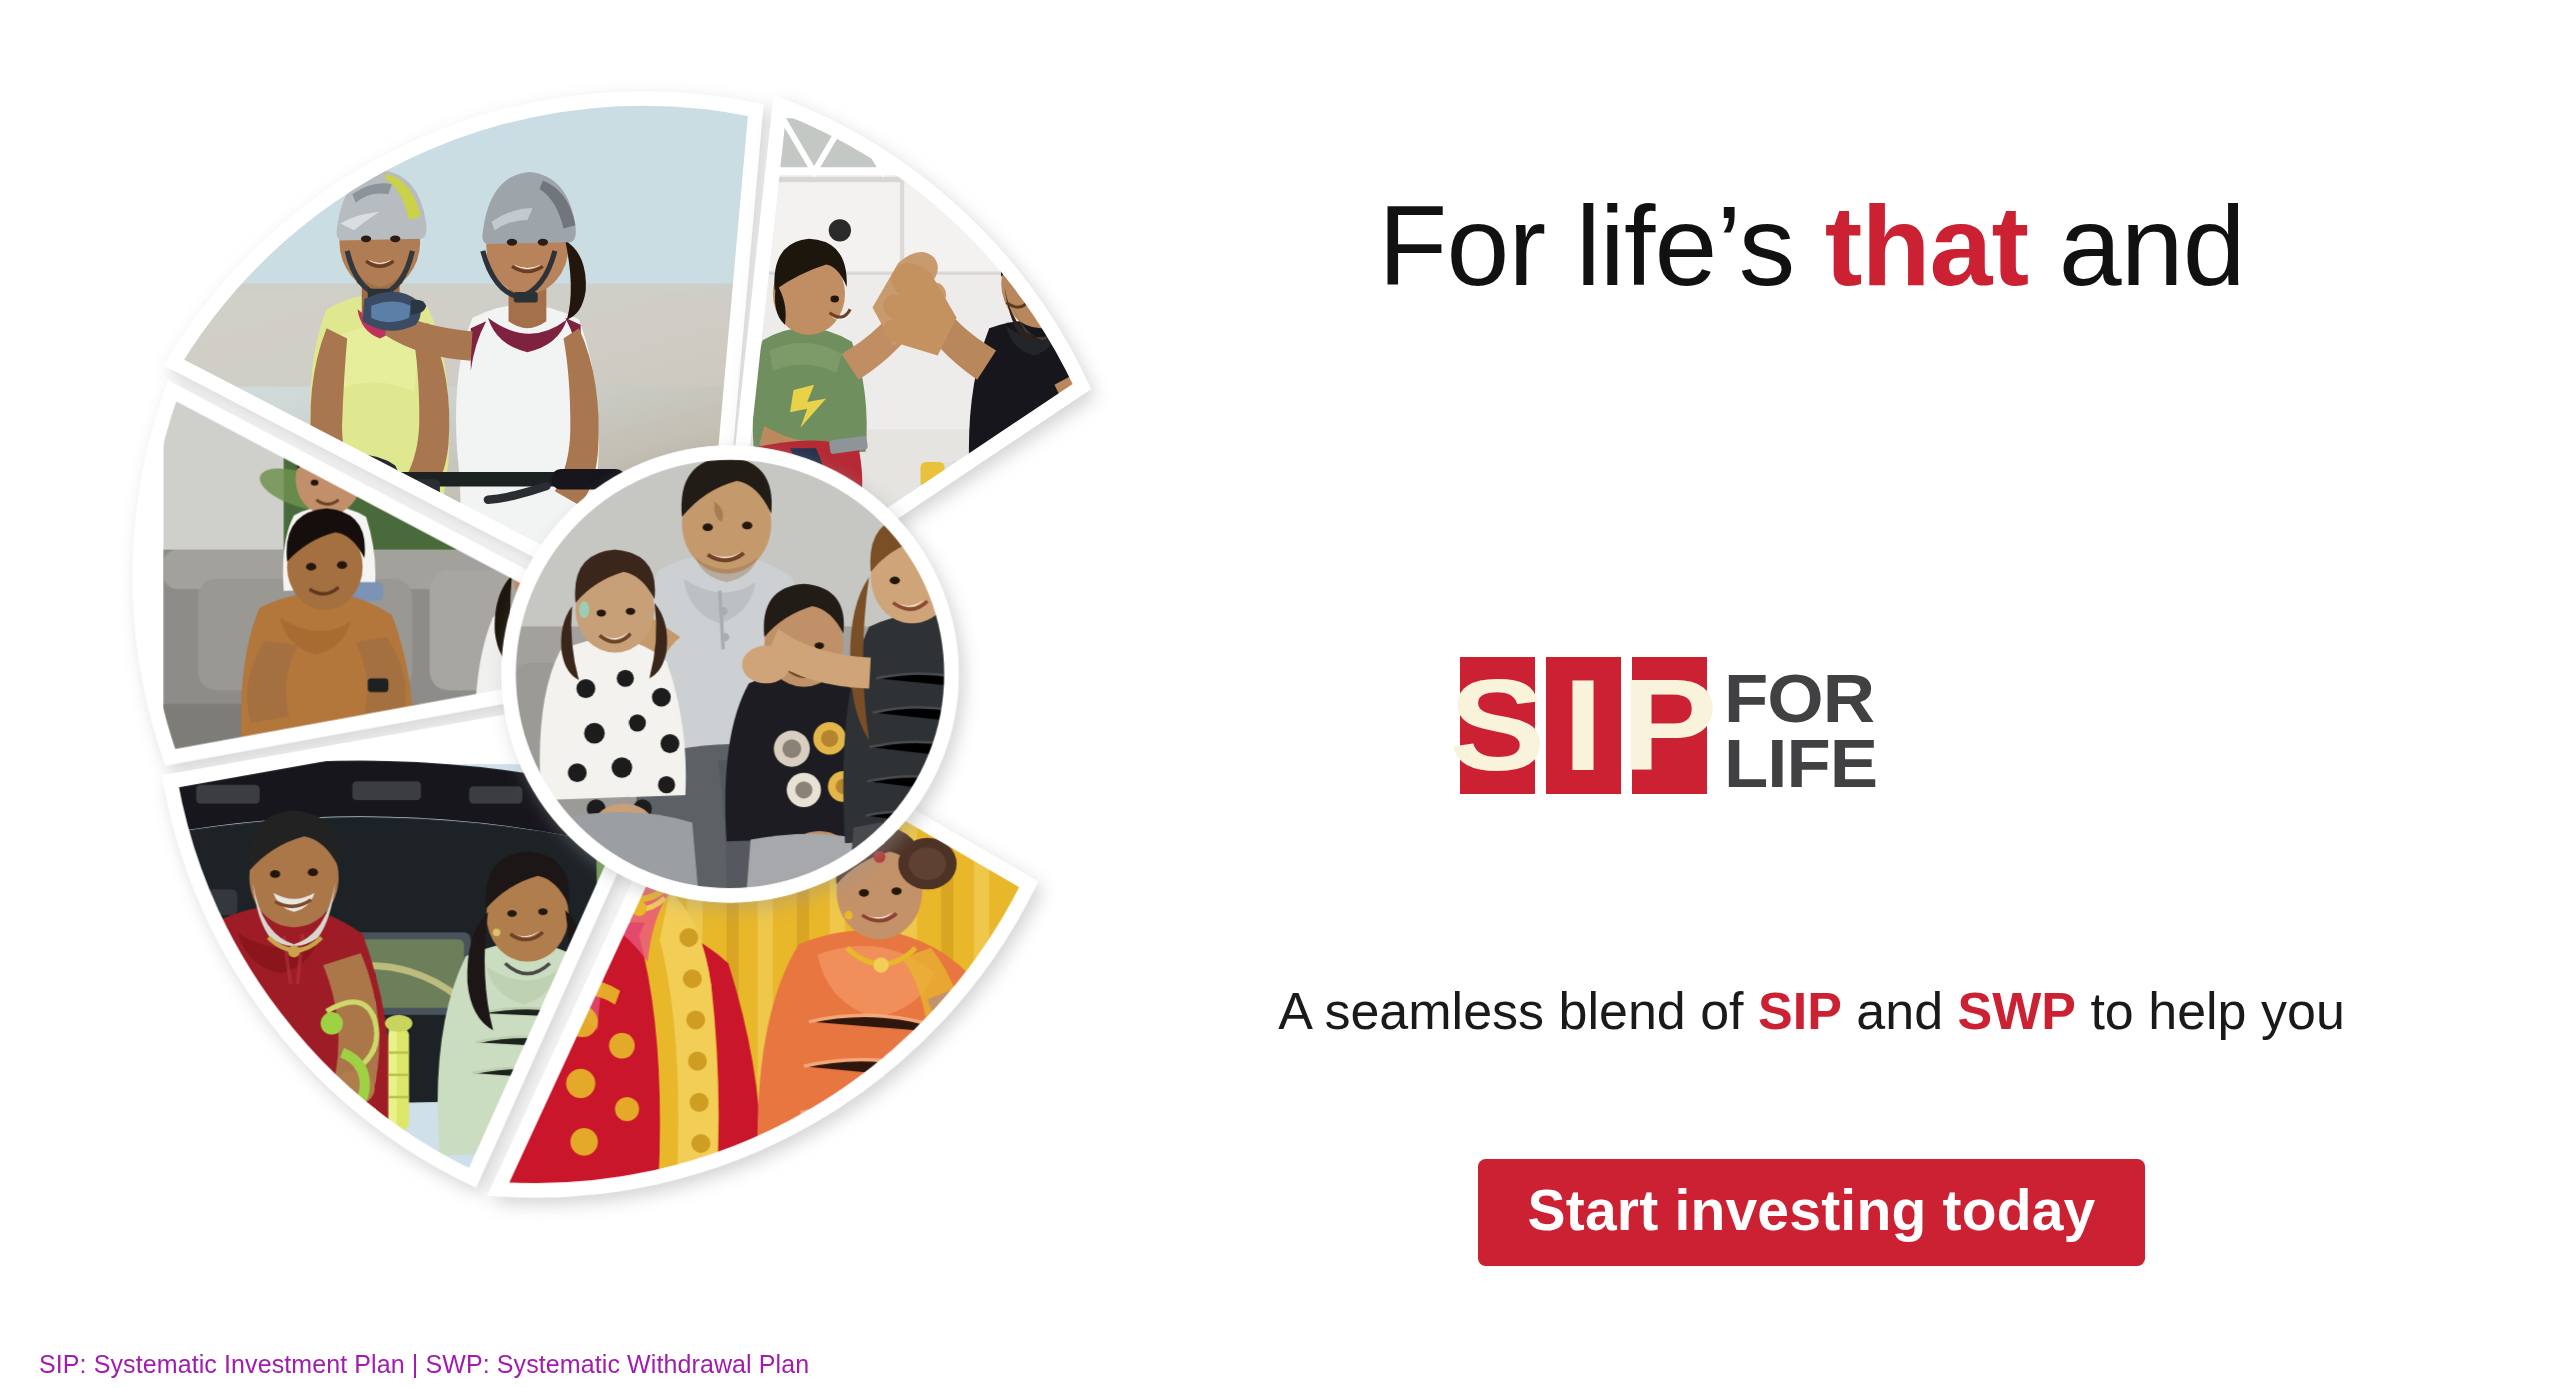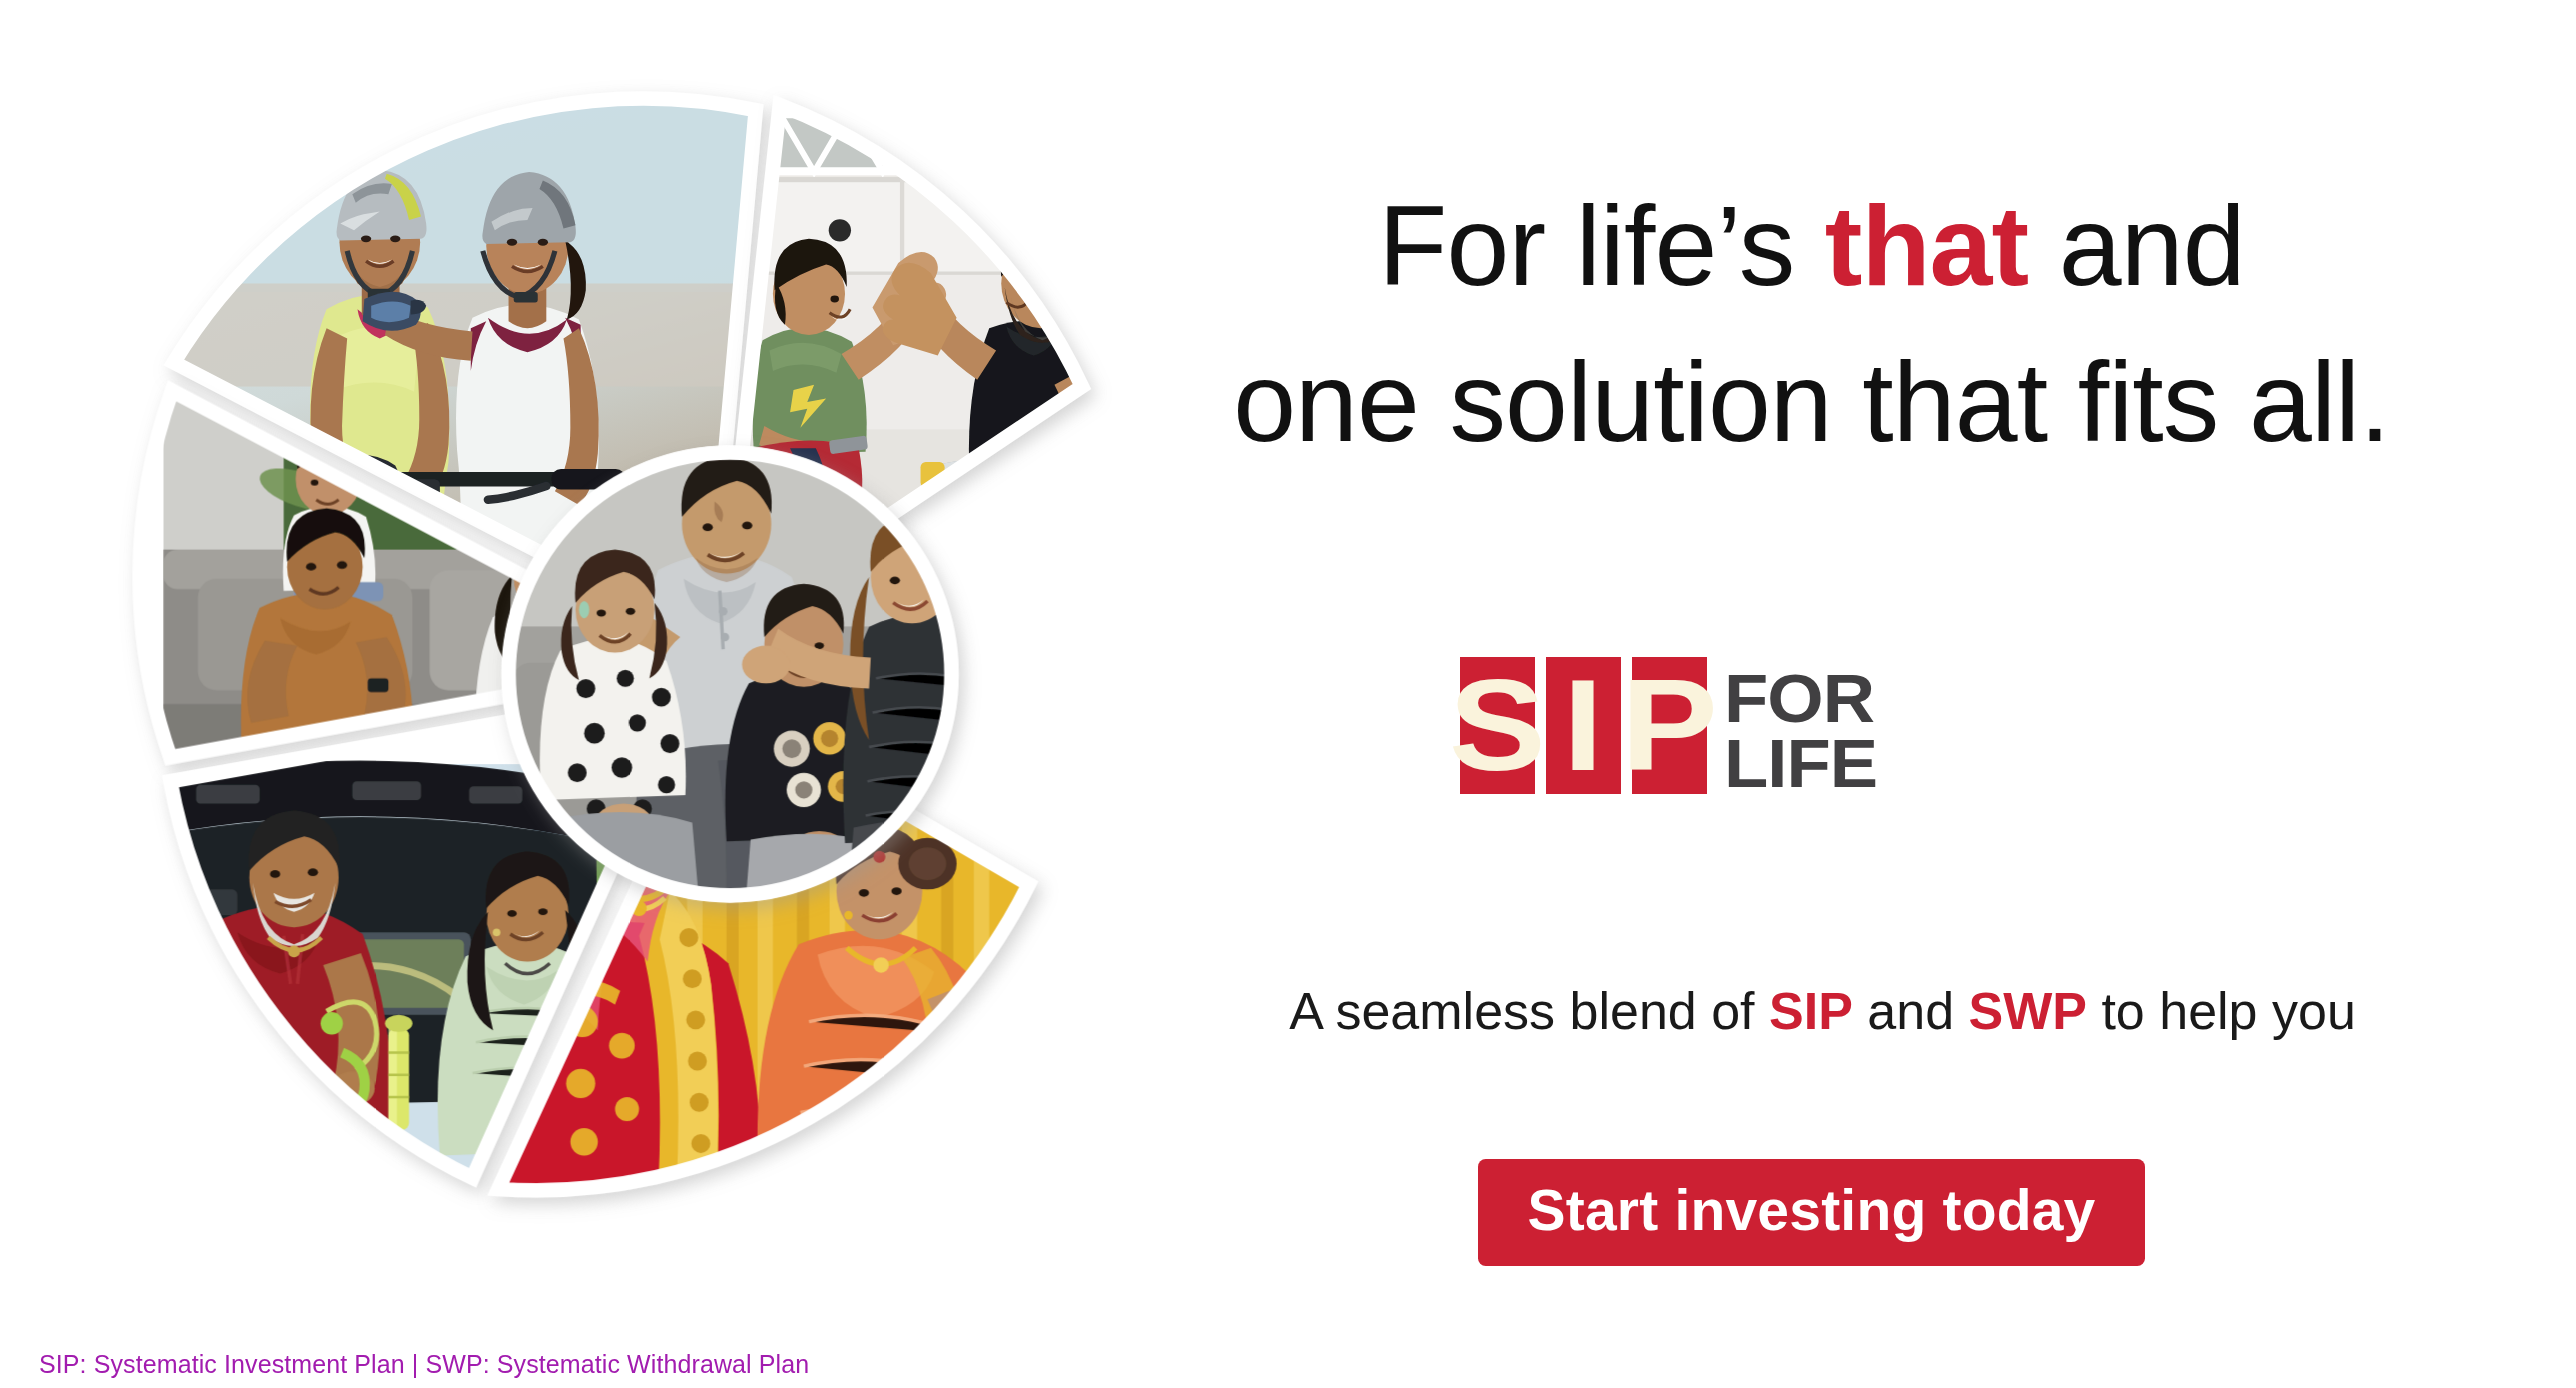--- a/index.html
+++ b/index.html
@@ -108,21 +108,21 @@
     line-height: 0.93;
     font-weight: 700;
     color: #414042;
     letter-spacing: -0.9px;
     transform: scaleX(1.05);
     transform-origin: left center;
   }
 
   .subhead {
     position: absolute;
-    left: 11px;
+    left: 0;
     top: 925px;
     width: 1339px;
     text-align: center;
     font-family: "Liberation Sans Narrow", "Liberation Sans", sans-serif;
     font-size: 52px;
     line-height: 1.33;
     color: #1a1a1a;
     white-space: nowrap;
   }
   .subhead .line { display: block; }
@@ -804,21 +804,20 @@
         </g>
         <circle cx="770" cy="755" r="258" fill="none" stroke="#ffffff" stroke-width="17"></circle>
       </g>
     </svg>
   </div>
 
   <div class="content">
 
     <h1 class="headline">
       <span class="line"><span>For life’s </span><span class="hl">that</span><span> and</span></span>
-      <span class="line">one solution that fits all.</span>
     </h1>
 
     <div class="logo-lockup">
       <div class="sip-blocks">
         <div class="sip-block">
             <span>S</span>
           </div>
         <div class="sip-block">
             <span>I</span>
           </div>

